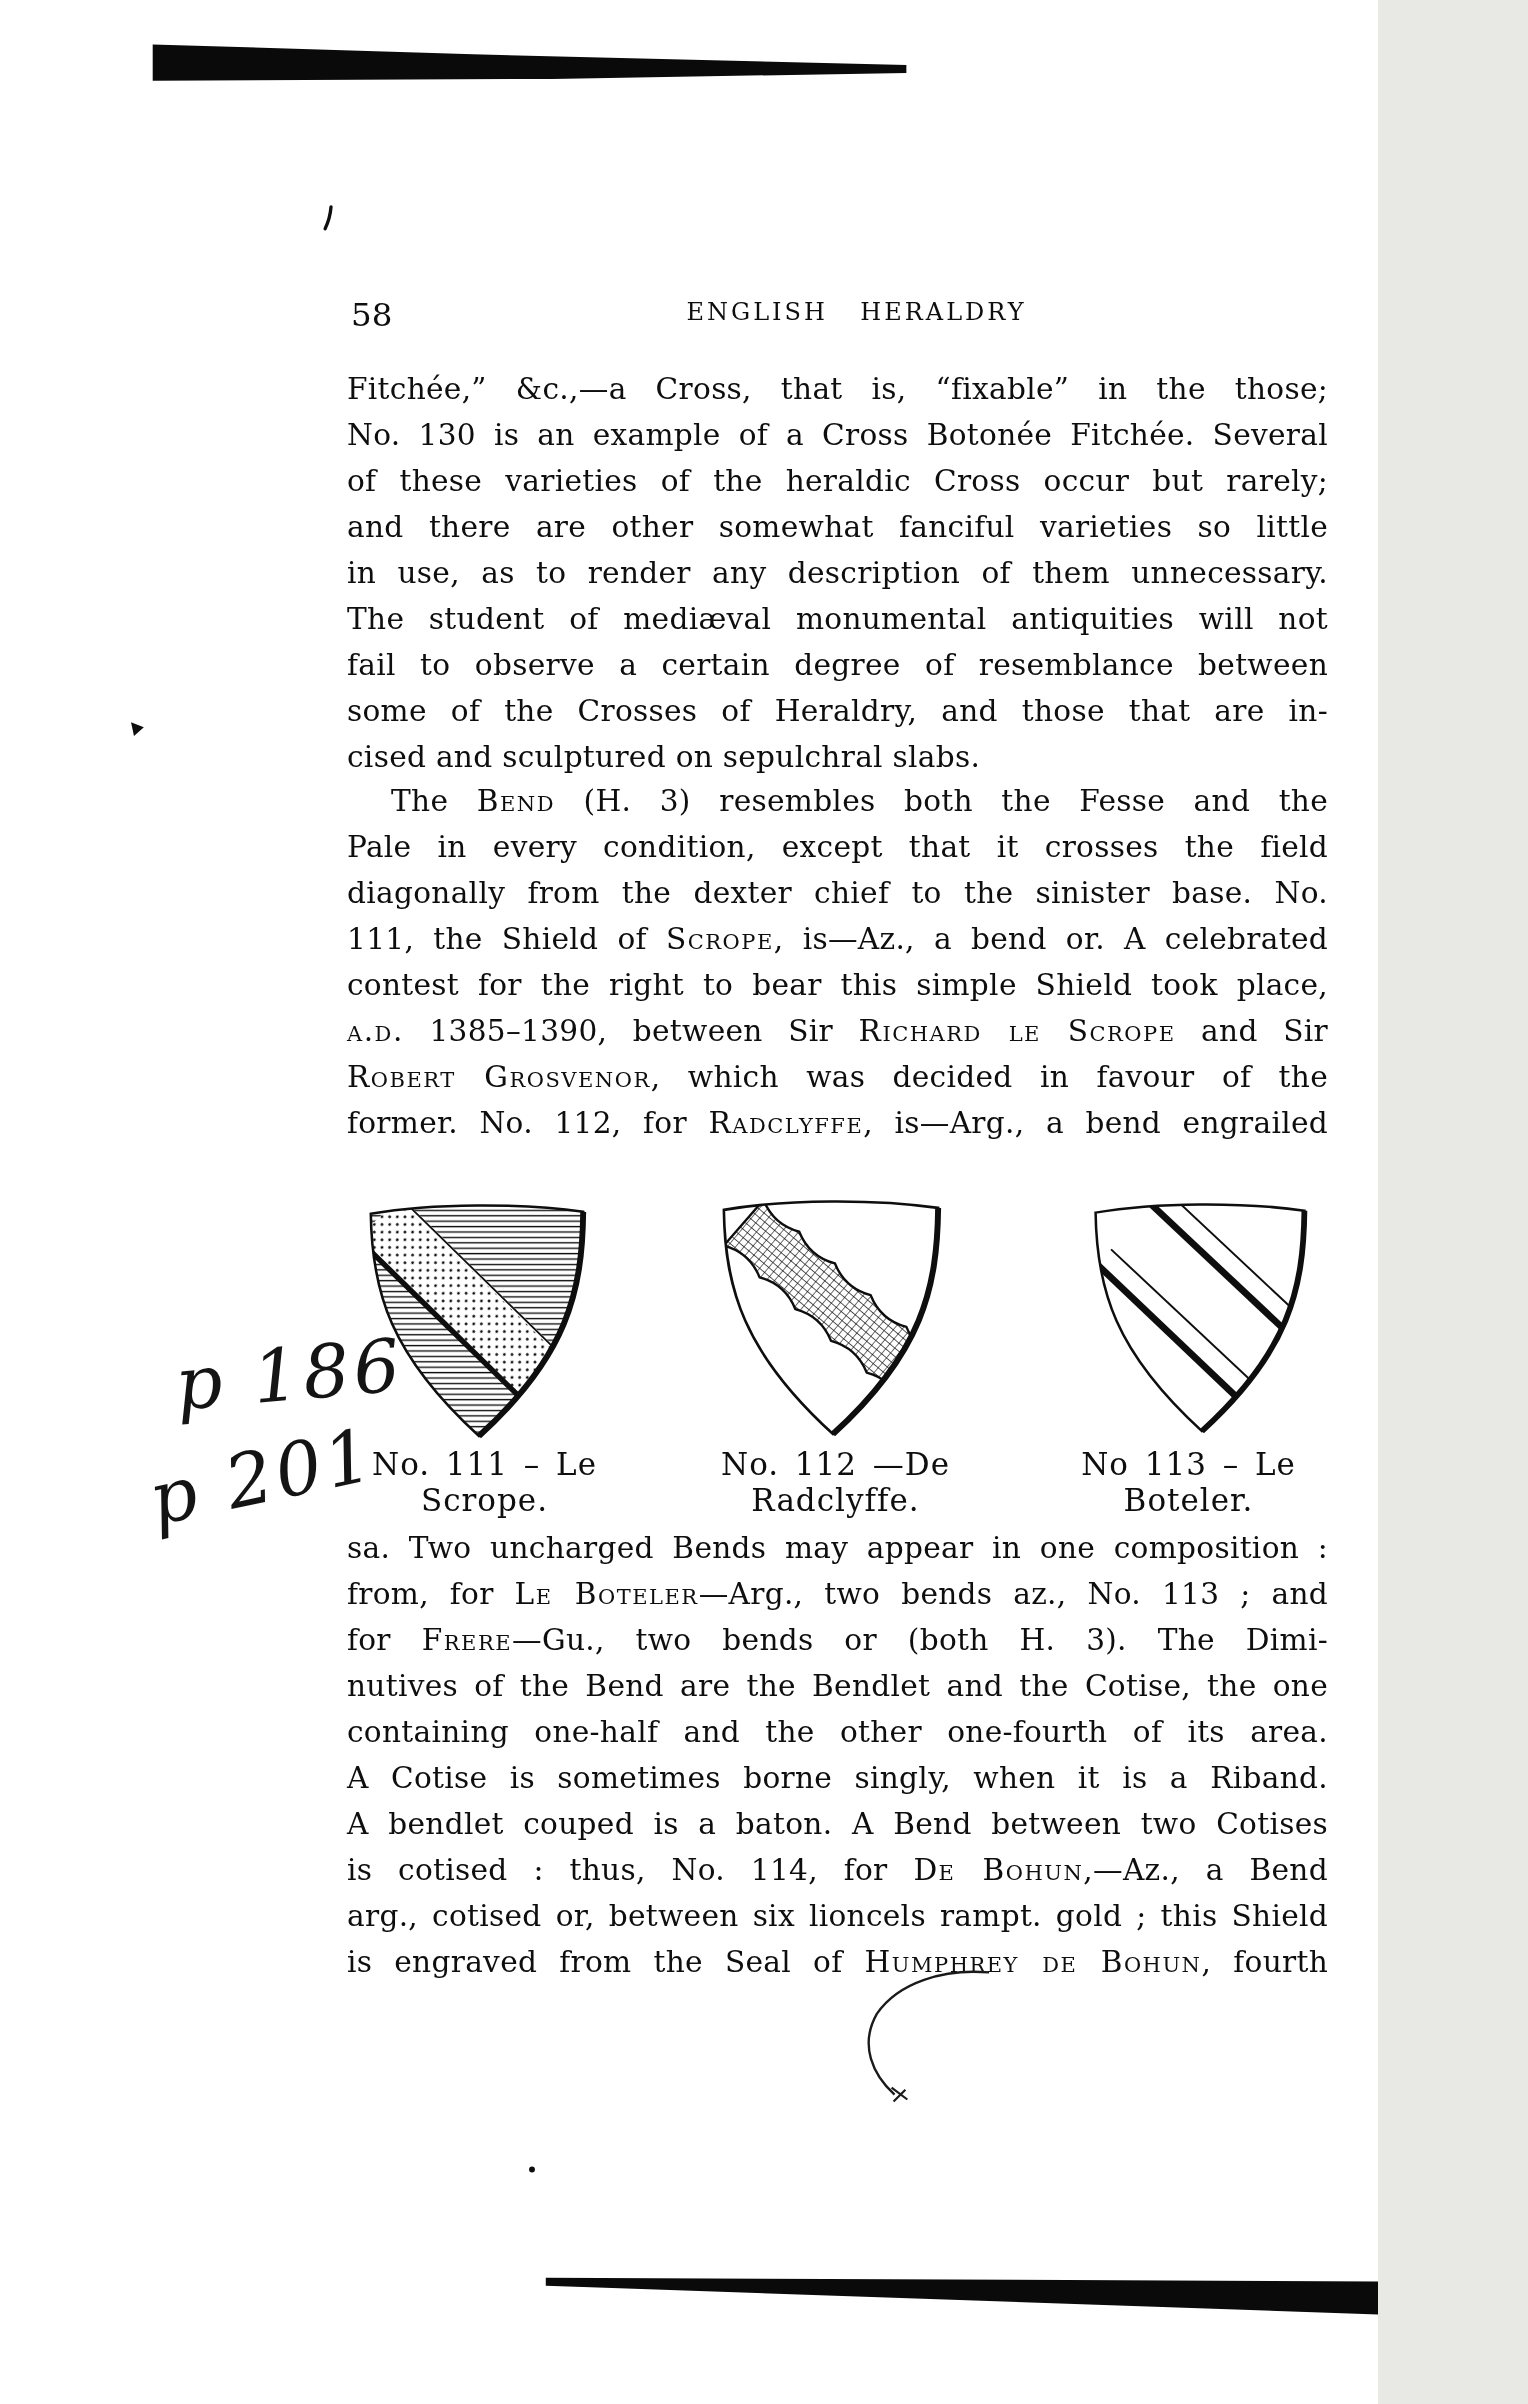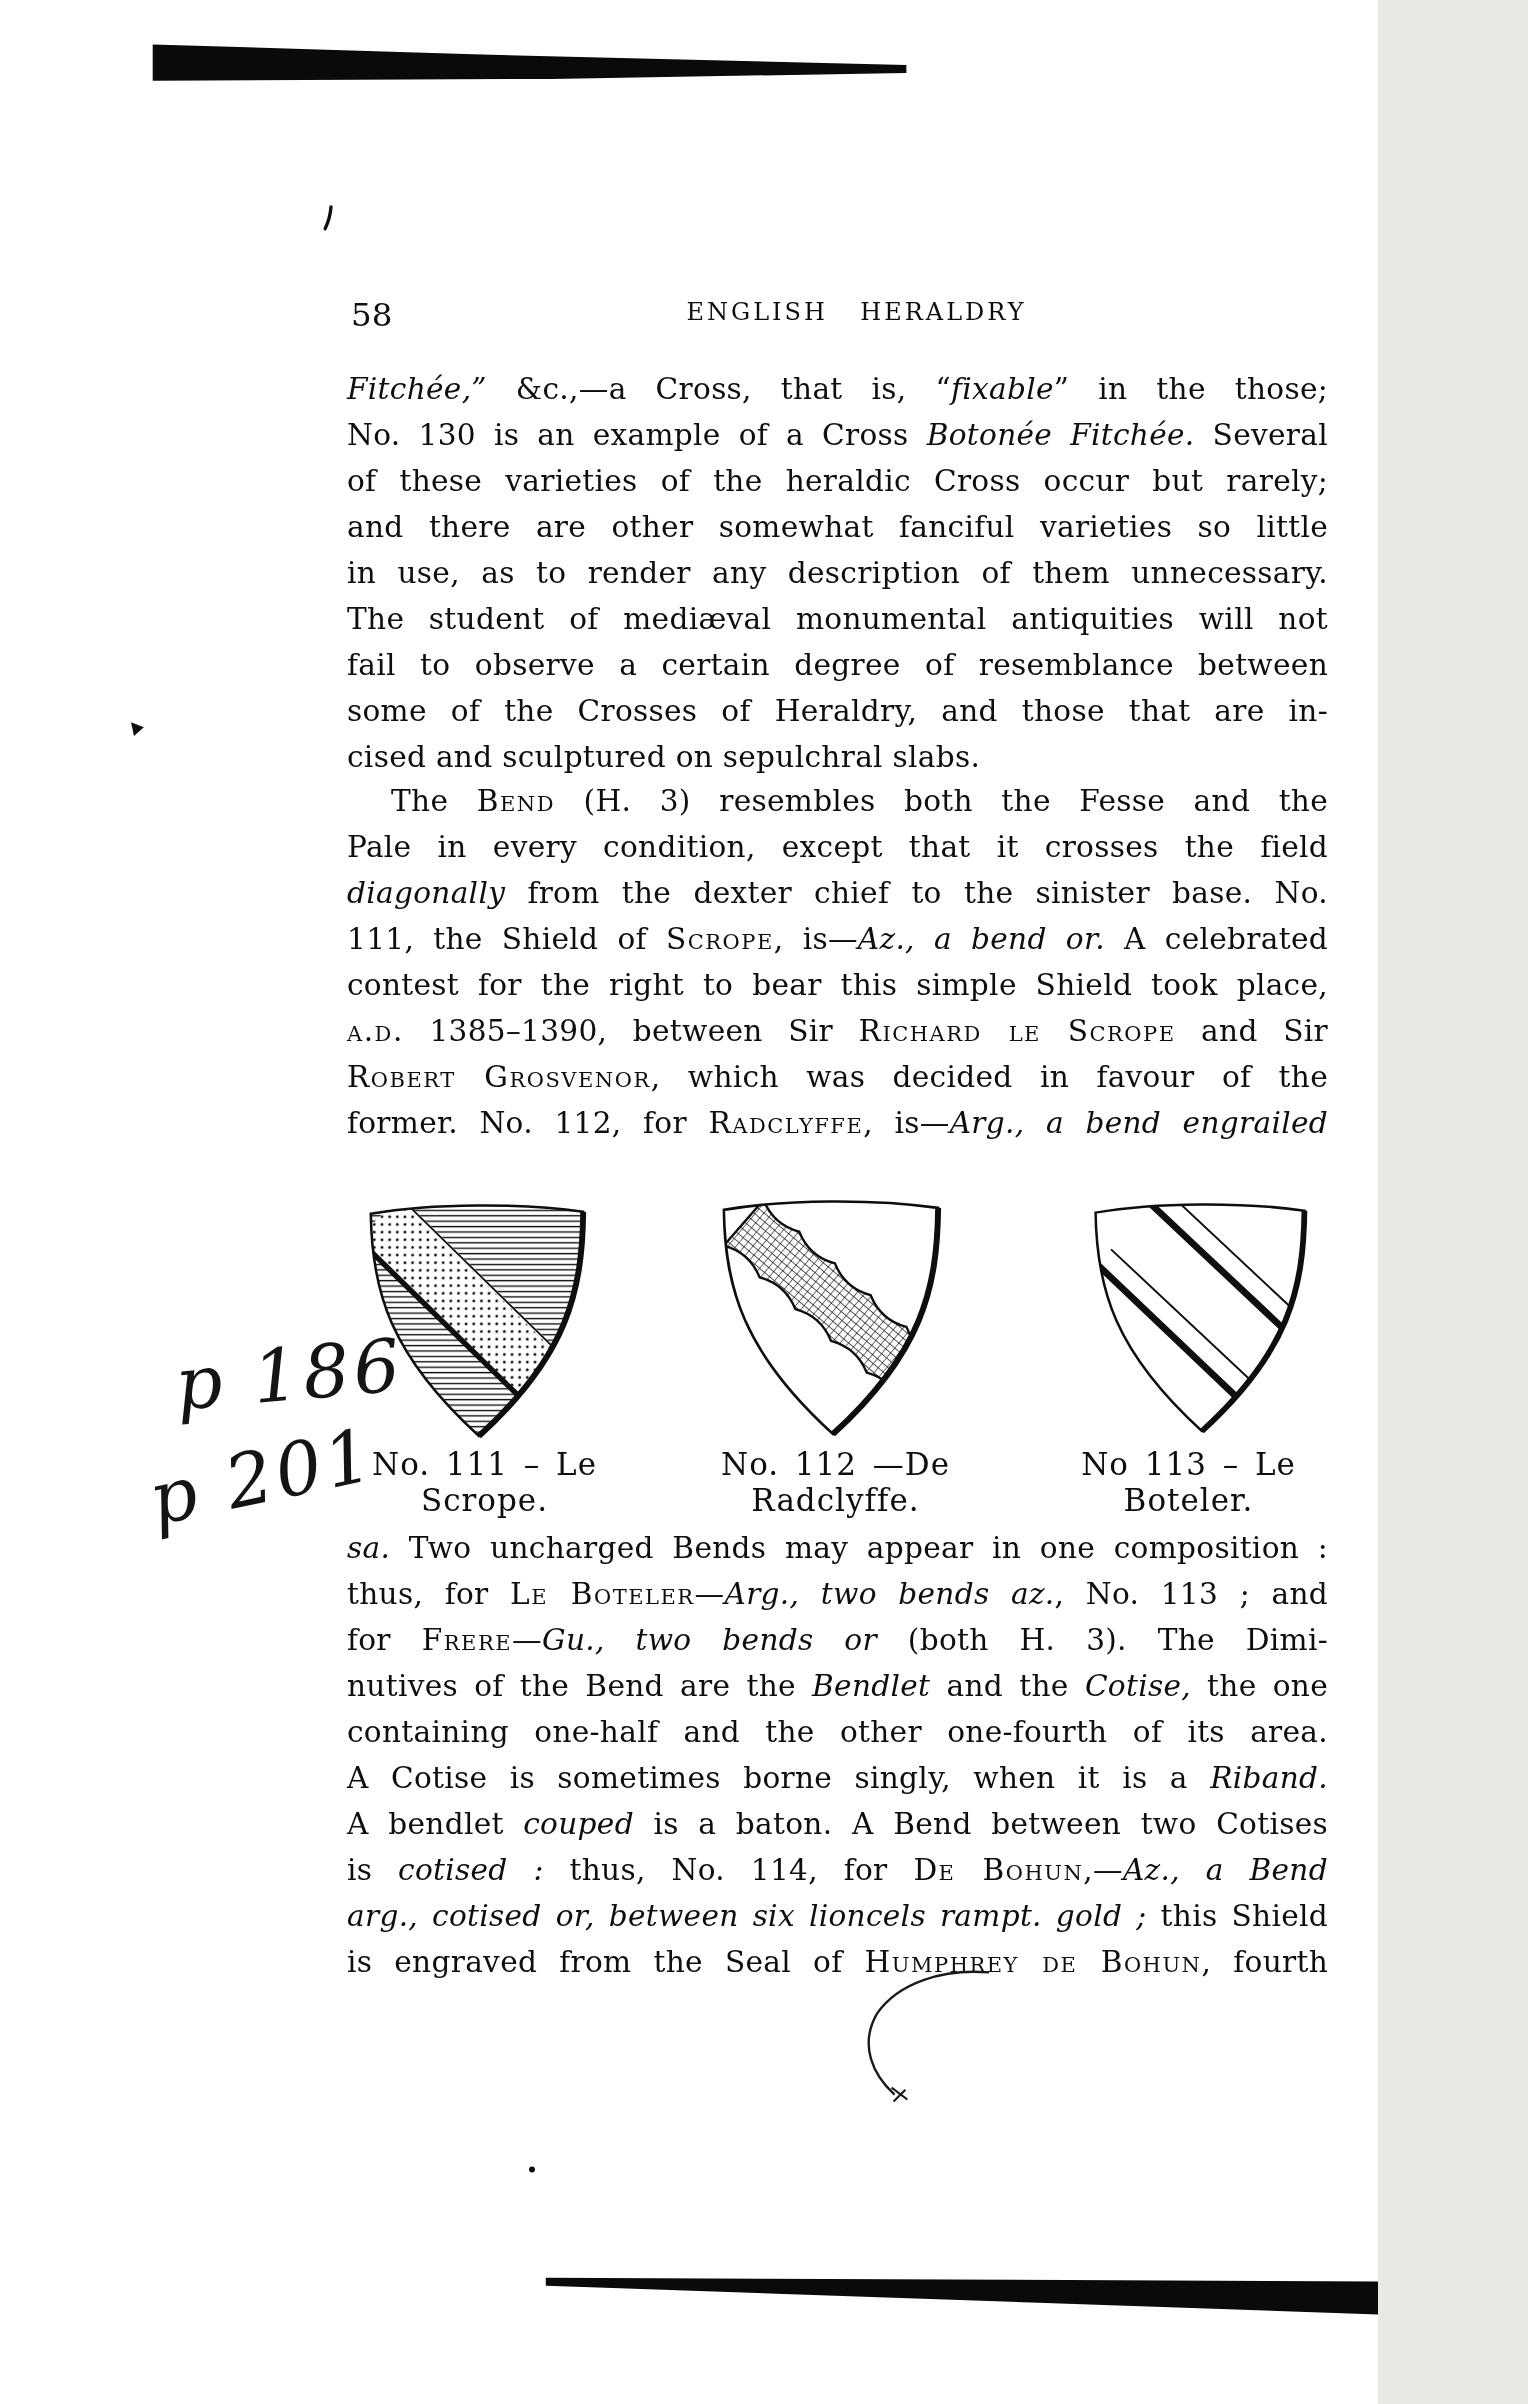--- a/index.html
+++ b/index.html
@@ -18,21 +18,21 @@
     text-align:center;font-size:24px;letter-spacing:3px;word-spacing:21.7px;
   }
   
   .para{position:absolute;left:347px;width:981px;}
   .line{
     height:46px;line-height:46px;font-size:29.6px;
     letter-spacing:0.3px;white-space:nowrap;
     text-align:justify;text-align-last:justify;
   }
   .line.end{text-align-last:left;}
-  .line span.i{font-style:italic;}
+  .line span.i{}
   .line span.sc{font-variant:small-caps;letter-spacing:1.5px;}
   
   .caption{
     position:absolute;top:1446px;width:355px;text-align:center;
     font-size:31px;letter-spacing:1px;word-spacing:4.9px;
   }
   
   .handnote{
     position:absolute;
     font-family:"DejaVu Serif","Liberation Serif",serif;
@@ -68,21 +68,21 @@
       <div class="line"><span class="r">Pale in every condition, except that it crosses the field</span></div>
       <div class="line"><span class="i">diagonally</span><span class="r"> from the dexter chief to the sinister base.  No.</span></div>
       <div class="line"><span class="r">111, the Shield of </span><span class="sc">Scrope</span><span class="r">, is—</span><span class="i">Az., a bend or.</span><span class="r">  A celebrated</span></div>
       <div class="line"><span class="r">contest for the right to bear this simple Shield took place,</span></div>
       <div class="line"><span class="sc">a.d.</span><span class="r"> 1385–1390, between Sir </span><span class="sc">Richard le Scrope</span><span class="r"> and Sir</span></div>
       <div class="line"><span class="sc">Robert Grosvenor</span><span class="r">, which was decided in favour of the</span></div>
       <div class="line"><span class="r">former.  No. 112, for </span><span class="sc">Radclyffe</span><span class="r">, is—</span><span class="i">Arg., a bend engrailed</span></div>
     </div>
   <div class="para" style="top: 1525px;">
       <div class="line"><span class="i">sa.</span><span class="r">  Two uncharged Bends may appear in one composition :</span></div>
-      <div class="line"><span class="r">thus, for </span><span class="sc">Le Boteler</span><span class="r">—</span><span class="i">Arg., two bends az.</span><span class="r">, No. 113 ; and</span></div>
+      <div class="line"><span class="r">from, for </span><span class="sc">Le Boteler</span><span class="r">—</span><span class="i">Arg., two bends az.</span><span class="r">, No. 113 ; and</span></div>
       <div class="line"><span class="r">for </span><span class="sc">Frere</span><span class="r">—</span><span class="i">Gu., two bends or</span><span class="r"> (both H. 3).  The Dimi-</span></div>
       <div class="line"><span class="r">nutives of the Bend are the </span><span class="i">Bendlet</span><span class="r"> and the </span><span class="i">Cotise,</span><span class="r"> the one</span></div>
       <div class="line"><span class="r">containing one-half and the other one-fourth of its area.</span></div>
       <div class="line"><span class="r">A Cotise is sometimes borne singly, when it is a </span><span class="i">Riband.</span></div>
       <div class="line"><span class="r">A bendlet </span><span class="i">couped</span><span class="r"> is a baton.  A Bend between two Cotises</span></div>
       <div class="line"><span class="r">is </span><span class="i">cotised :</span><span class="r"> thus, No. 114, for </span><span class="sc">De Bohun</span><span class="r">,—</span><span class="i">Az., a Bend</span></div>
       <div class="line"><span class="i">arg., cotised or, between six lioncels rampt. gold ;</span><span class="r">  this Shield</span></div>
       <div class="line"><span class="r">is engraved from the Seal of </span><span class="sc">Humphrey de Bohun</span><span class="r">, fourth</span></div>
     </div>
 

